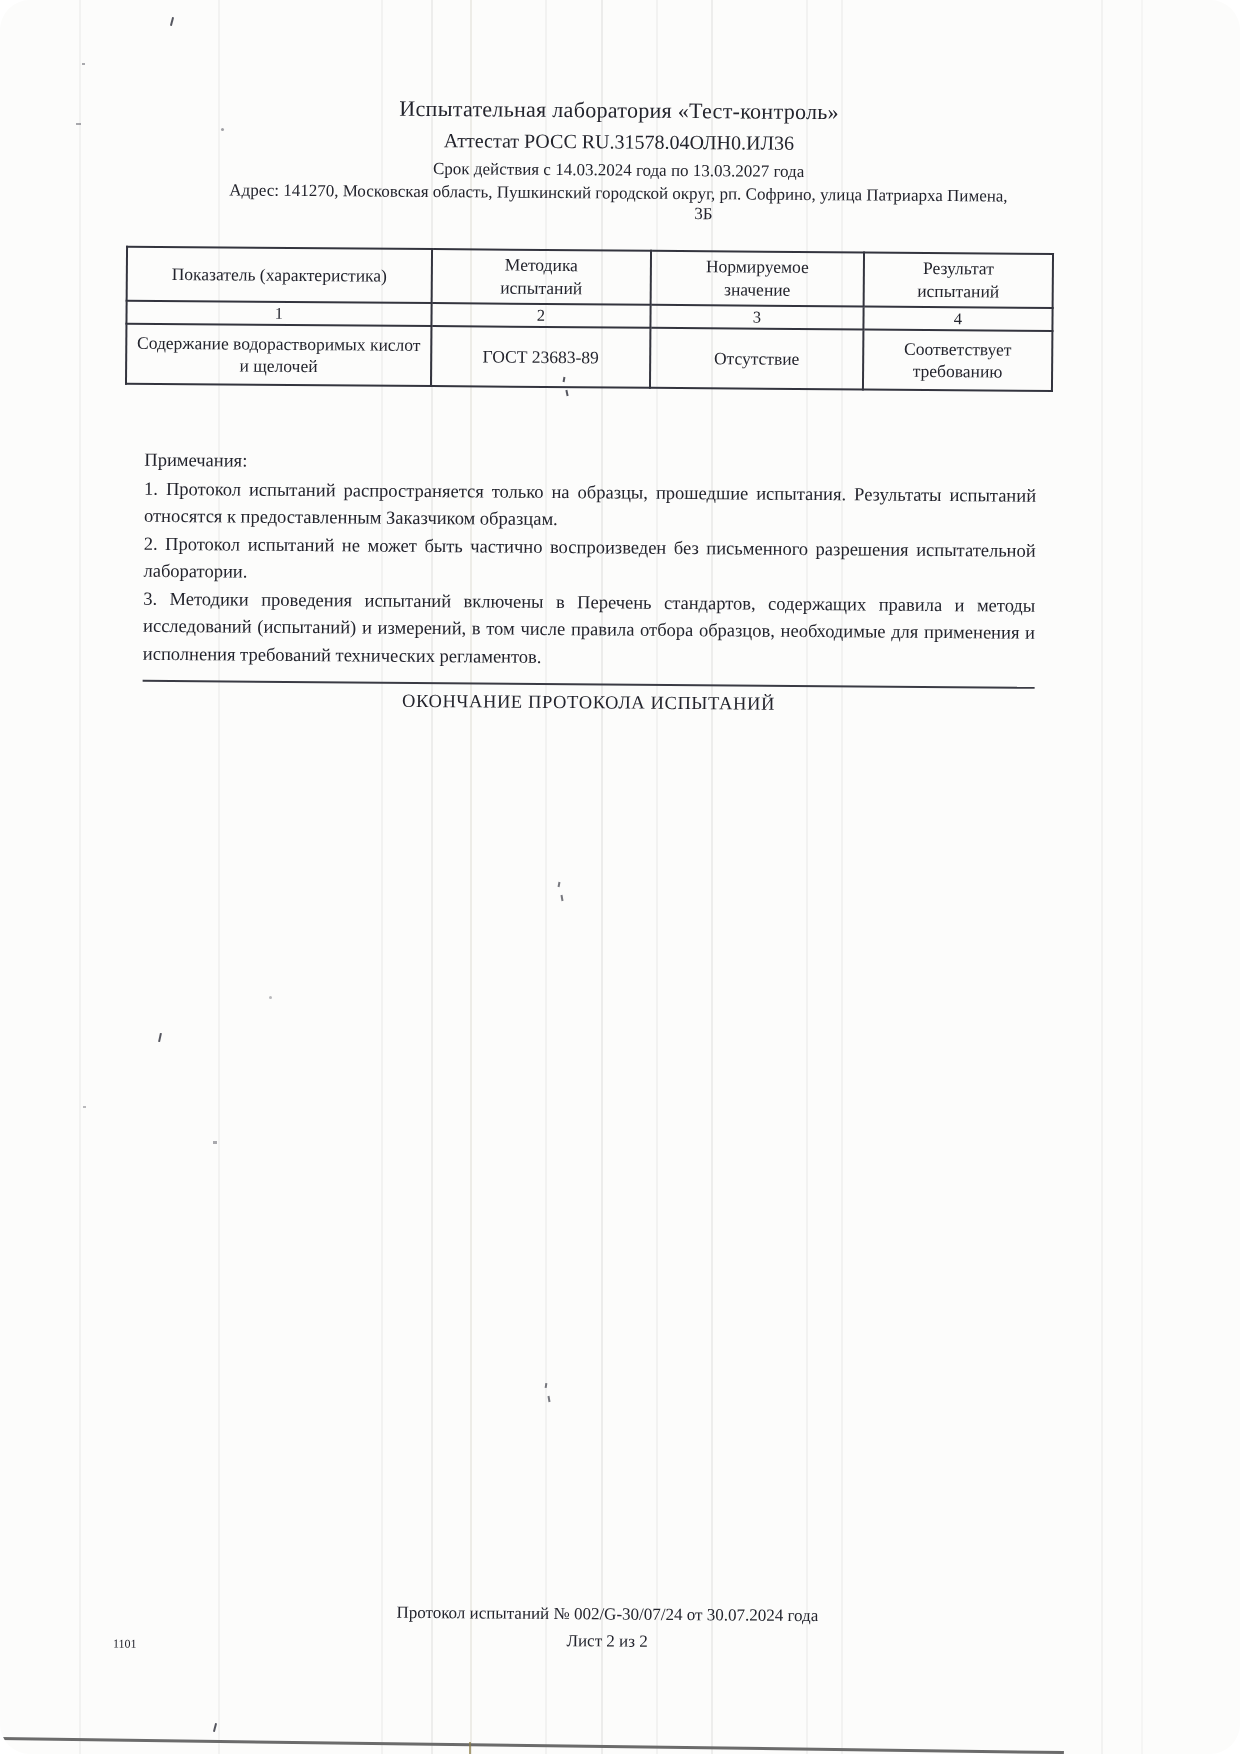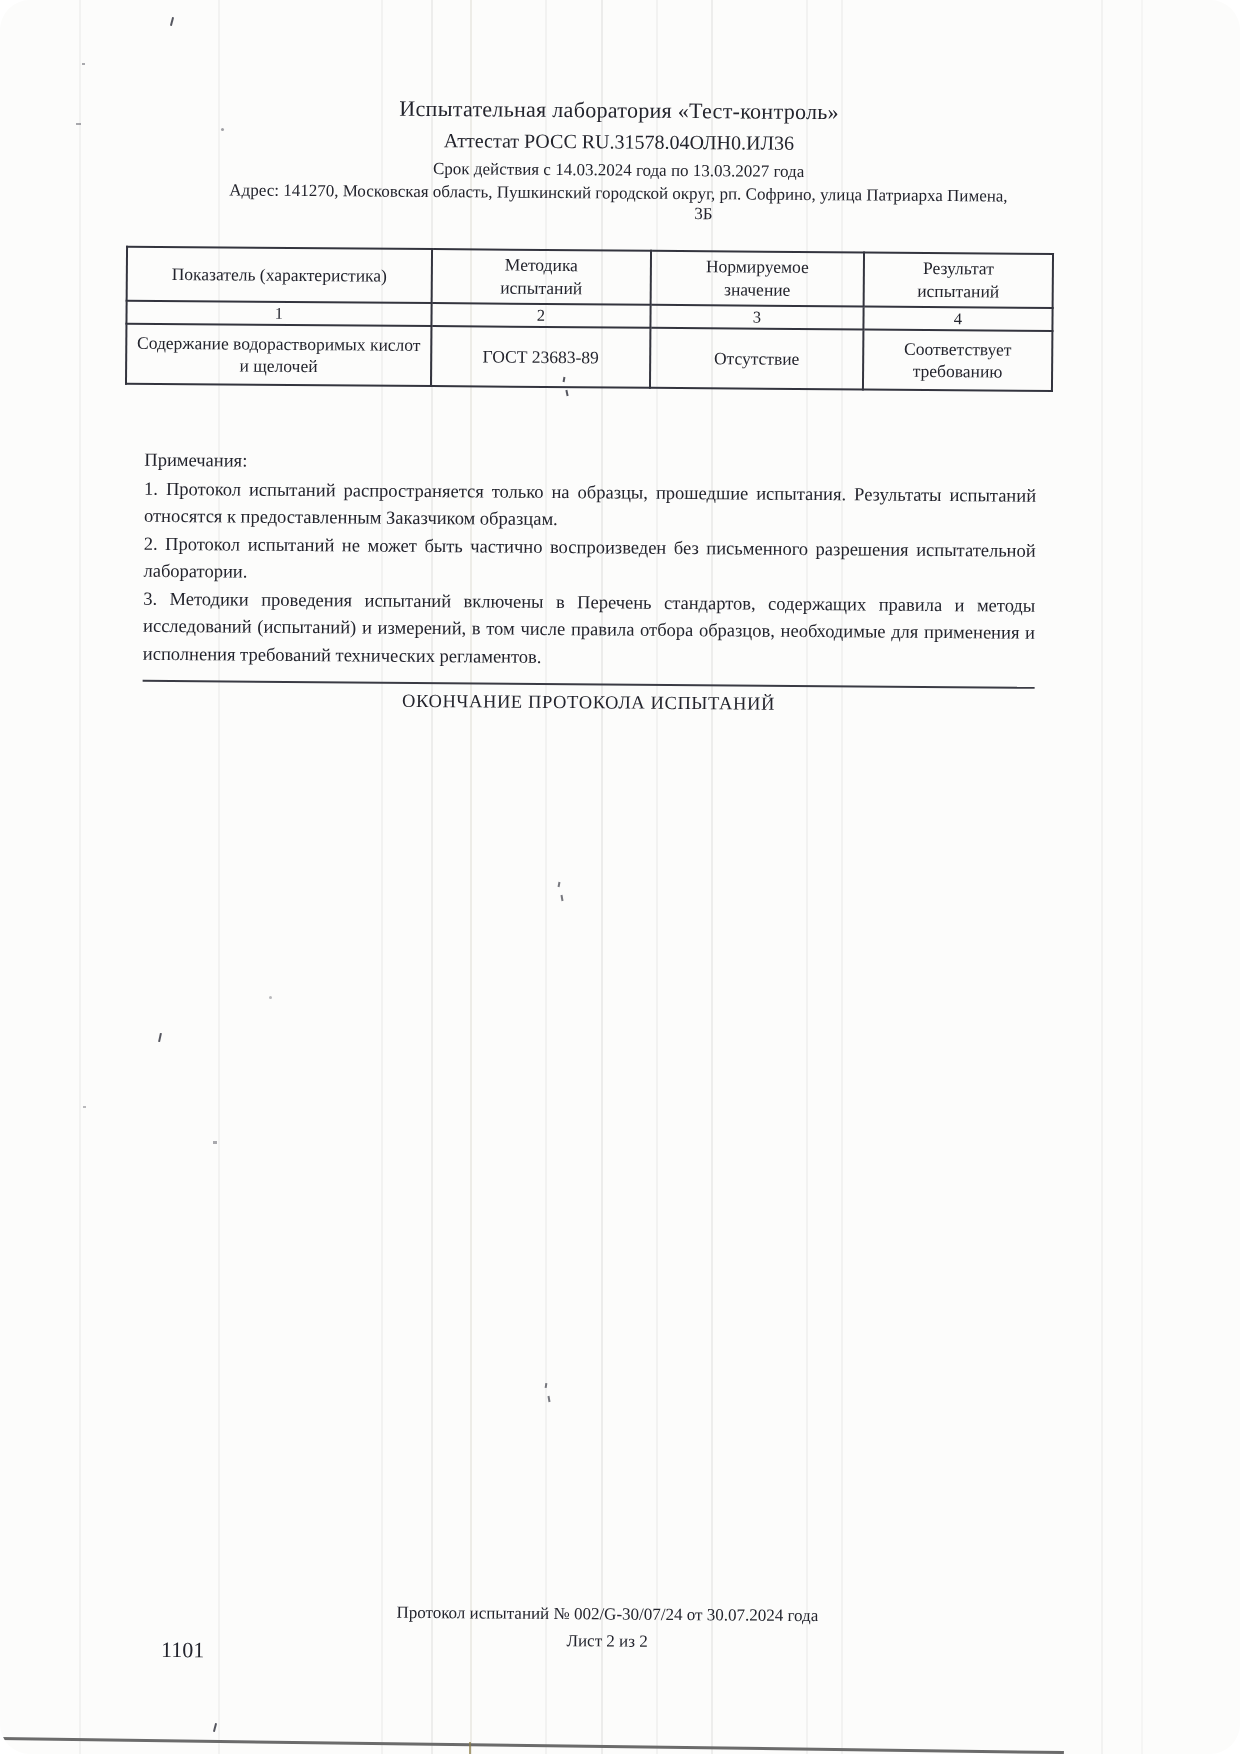--- a/index.html
+++ b/index.html
@@ -40,21 +40,21 @@
   td.cell-left { text-align:left; padding-left:3px; white-space:normal !important; }
 
   .notes-block { position:absolute; top:448px; left:148px; width:892px; font-size:18.5px; line-height:27.5px; }
   .notes-block p { margin:0; text-align:justify; text-align-last:left; }
   .notes-title { margin-bottom:1px !important; text-align:left !important; }
 
   .end-section { position:absolute; top:681px; left:148px; width:892px; border-top:2px solid #3a3b44; }
   .end-title { text-align:center; font-size:18.5px; letter-spacing:0.6px; padding-top:7px; }
 
   .footer-block { position:absolute; top:1598px; left:0; width:1240px; text-align:center; font-size:17px; line-height:27px; }
-  .page-number { position:absolute; top:1638px; left:126px; font-size:22px;margin-left:48px; }
+  .page-number { position:absolute; top:1638px; left:126px; font-size:12px; }
 
   
   .art { position:absolute; background:#55565f; }
   .a1 { left:171px; top:17px; width:2px; height:9px; transform:rotate(14deg); }
   .a2 { left:82px;  top:63px; width:3px; height:2px; opacity:.5; }
   .a3 { left:76px;  top:123px; width:5px; height:2px; opacity:.5; }
   .a4 { left:221px; top:128px; width:3px; height:3px; border-radius:50%; opacity:.55; }
   .a5 { left:563px; top:377px; width:2px; height:5px; transform:rotate(10deg); }
   .a6 { left:566px; top:390px; width:2px; height:6px; transform:rotate(-12deg); }
   .a7 { left:558px; top:882px; width:2px; height:5px; transform:rotate(10deg); opacity:.8; }

